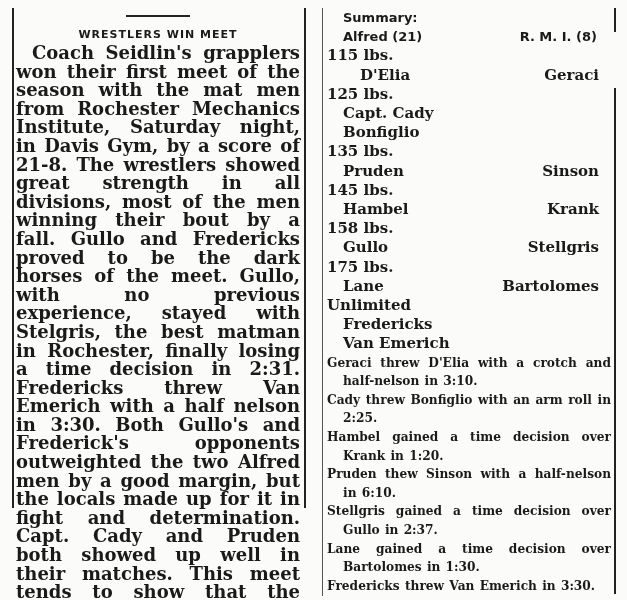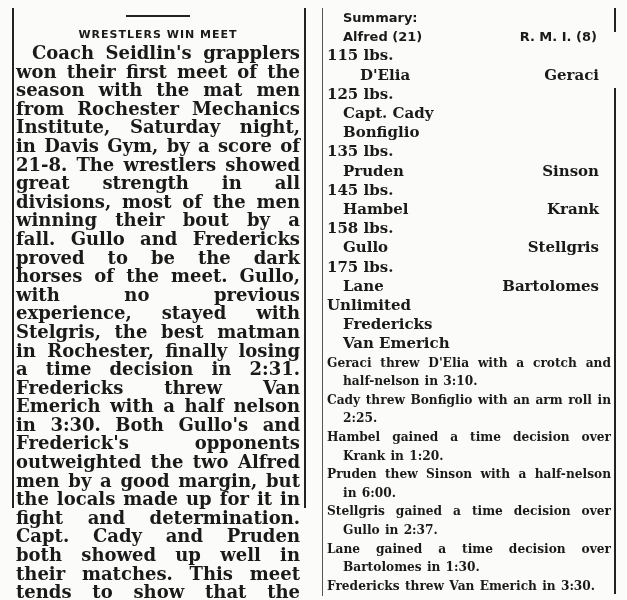--- a/index.html
+++ b/index.html
@@ -102,20 +102,20 @@
           <span>Fredericks</span>
           <span>Van Emerich</span>
         </div>
     </div>
   </div>
 
   <div>
     <div class="result">Geraci threw D'Elia with a crotch and half-nelson in 3:10.</div>
     <div class="result">Cady threw Bonfiglio with an arm roll in 2:25.</div>
     <div class="result">Hambel gained a time decision over Krank in 1:20.</div>
-    <div class="result">Pruden thew Sinson with a half-nelson in 6:00.</div>
+    <div class="result">Pruden thew Sinson with a half-nelson in 6:10.</div>
     <div class="result">Stellgris gained a time decision over Gullo in 2:37.</div>
     <div class="result">Lane gained a time decision over Bartolomes in 1:30.</div>
     <div class="result">Fredericks threw Van Emerich in 3:30.</div>
   </div>
   <div style="height:22px;"></div>
   <div class="rule" style="width:74px;"></div>
 </div>
 
 </body></html>

